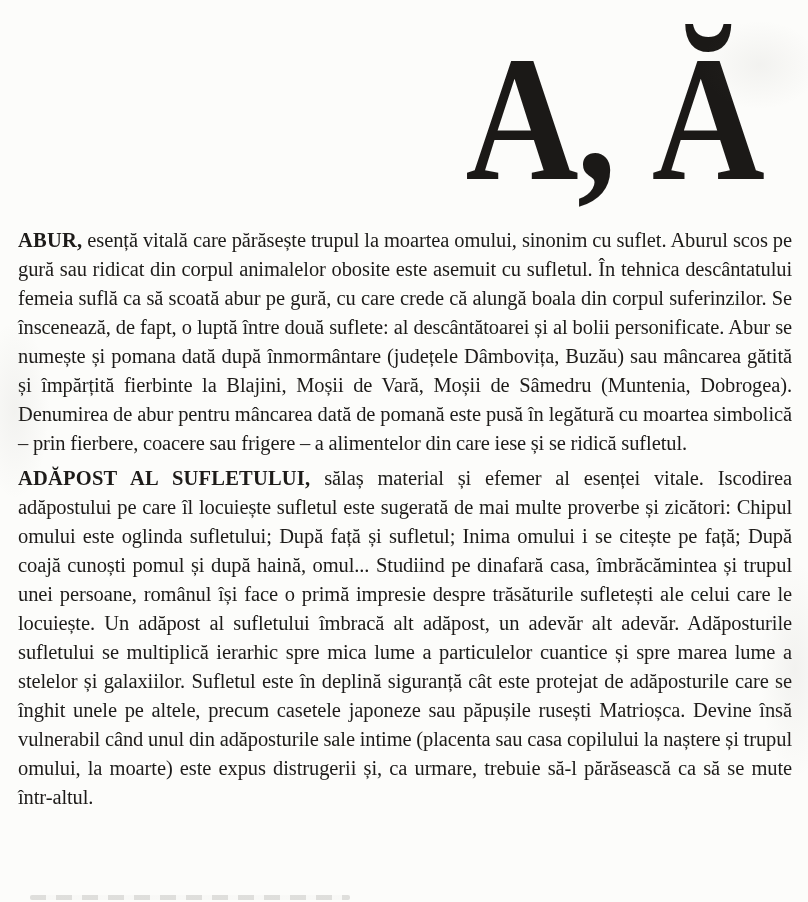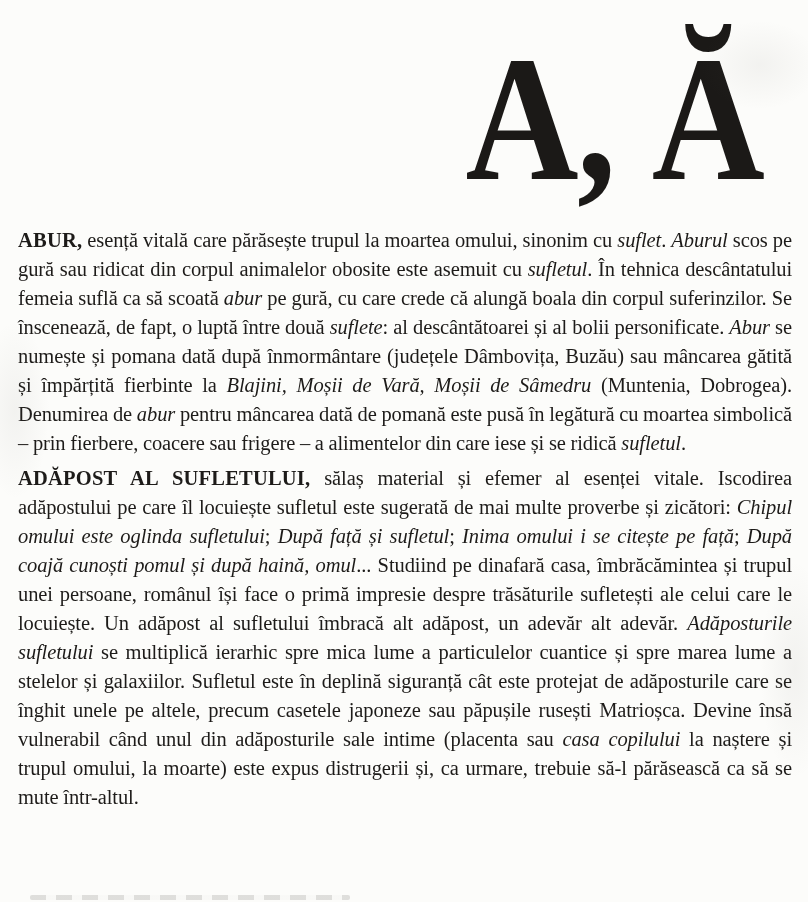--- a/index.html
+++ b/index.html
@@ -50,21 +50,20 @@
   }
   .entry + .entry {
     margin-top: 6px;
   }
   .seg-b {
     font-weight: 700;
     letter-spacing: 0.2px;
     margin-top: 44px;
   }
   .seg-i {
-    font-style: italic;
   }
   
   .smudge {
     position: absolute;
     pointer-events: none;
     background: radial-gradient(ellipse at center, rgba(110,108,100,0.07), rgba(110,108,100,0) 70%);
   }
   .smudge-1 { left: 700px; top: 20px;  width: 120px; height: 90px; }
   .smudge-2 { left: -20px; top: 320px; width: 70px;  height: 180px; }
   .smudge-3 { left: 760px; top: 560px; width: 70px;  height: 220px; }

